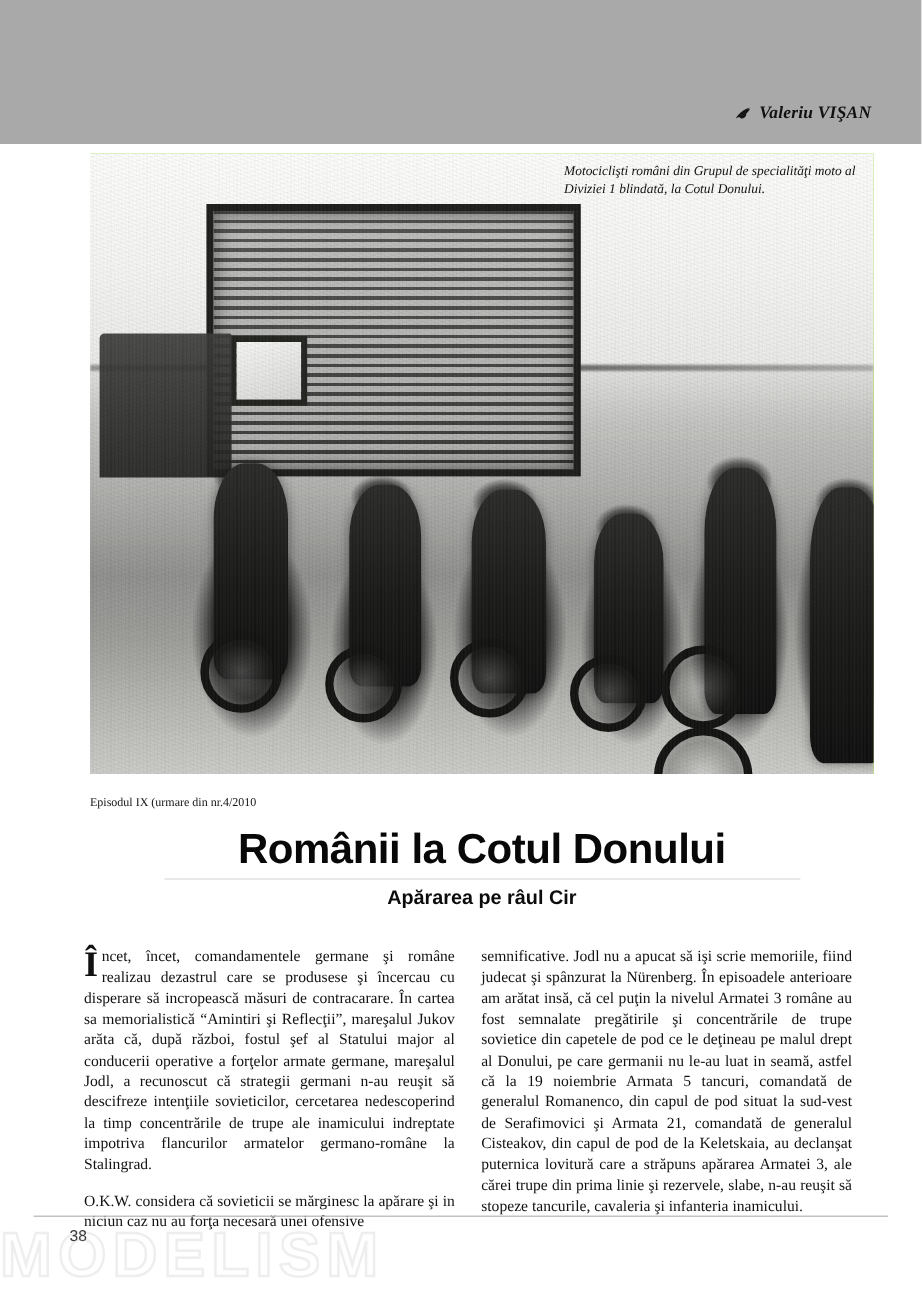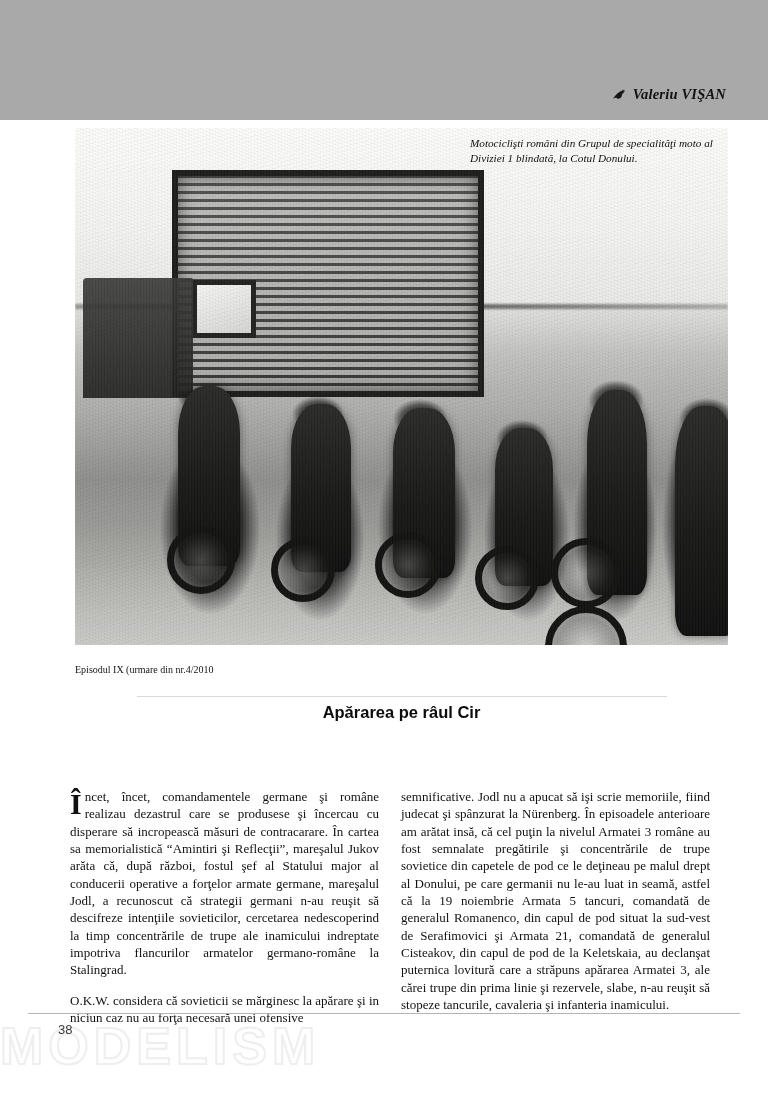--- a/index.html
+++ b/index.html
@@ -311,20 +311,21 @@
   <div class="photo-bike" style="left:470px;top:478px;width:68px;height:68px;"></div>
 
   <div class="photo-grain"></div>
 
   <div class="photo-caption">Motociclişti români din Grupul de specialităţi moto al Diviziei 1 blindată, la Cotul Donului.</div>
 </div>
 
 <div class="episode-line">Episodul IX (urmare din nr.4/2010</div>
 
 <div class="title-block">
+  <h1 class="article-title">Românii la Cotul Donului</h1>
   <div class="title-rule"></div>
   <h2 class="article-subtitle">Apărarea pe râul Cir</h2>
 </div>
 
 <div class="columns">
   <div class="col">
     <p class="dropcap">Încet, încet, comandamentele germane şi române realizau dezastrul care se produsese şi încercau cu disperare să incropească măsuri de contracarare. În cartea sa memorialistică “Amintiri şi Reflecţii”, mareşalul Jukov arăta că, după război, fostul şef al Statului major al conducerii operative a forţelor armate germane, mareşalul Jodl, a recunoscut că strategii germani n-au reuşit să descifreze intenţiile sovieticilor, cercetarea nedescoperind la timp concentrările de trupe ale inamicului indreptate impotriva flancurilor armatelor germano-române la Stalingrad.</p>
     <p>O.K.W. considera că sovieticii se mărginesc la apărare şi in niciun caz nu au forţa necesară unei ofensive</p>
   </div>
   <div class="col">

